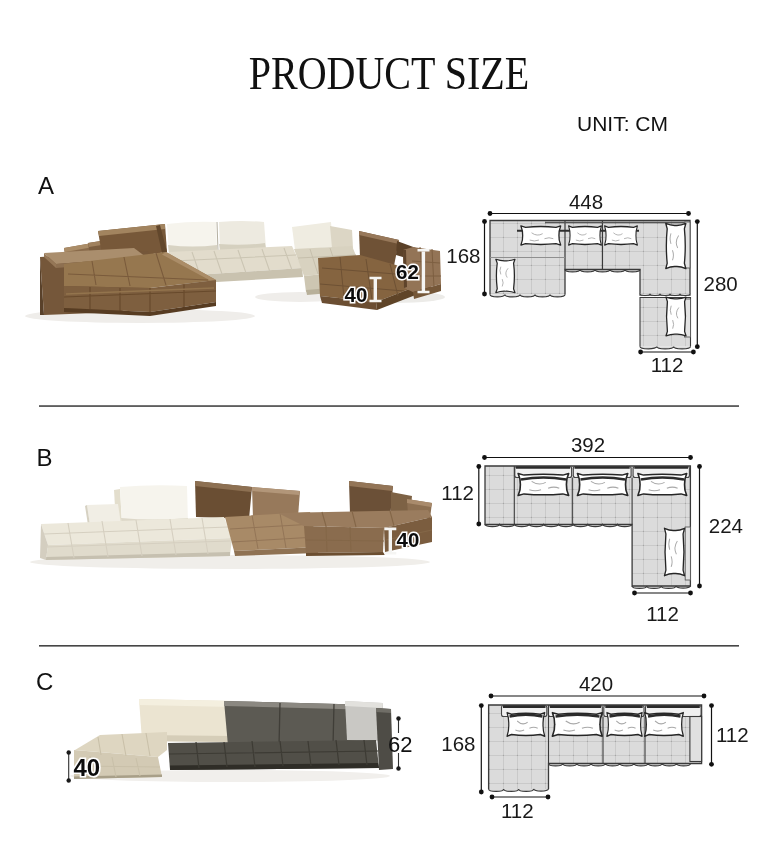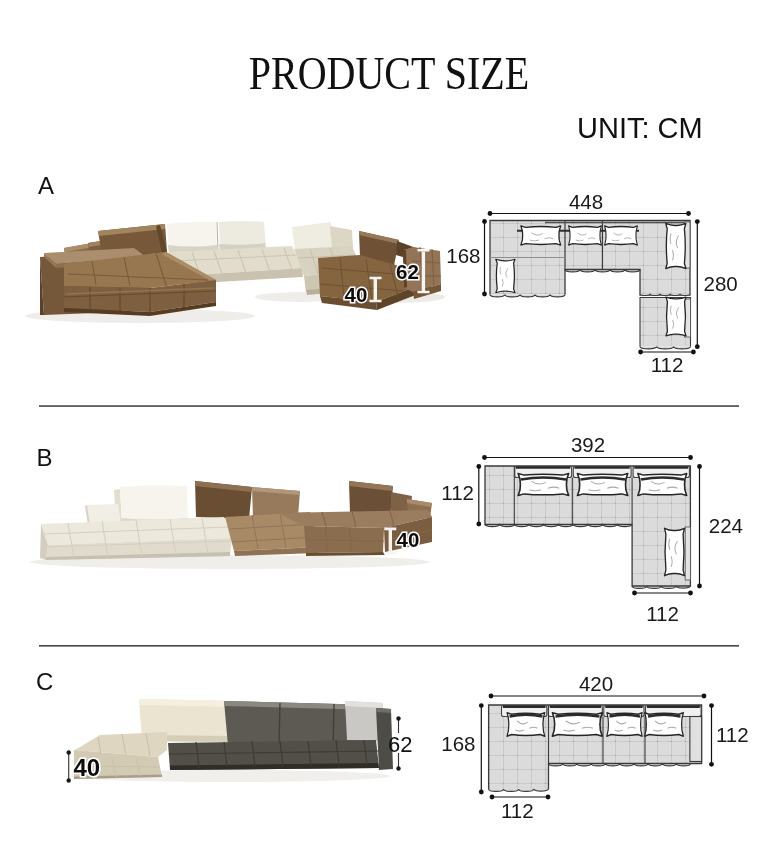--- a/index.html
+++ b/index.html
@@ -1,21 +1,21 @@
 <!DOCTYPE html>
 <html><head>
 <meta charset="utf-8">
 <style>
   html,body{margin:0;padding:0;background:#ffffff;}
   body{width:778px;height:860px;position:relative;overflow:hidden;
        font-family:"Liberation Sans", sans-serif;}
   #title{position:absolute;left:0;right:0;top:47px;text-align:center;
     font-family:"Liberation Serif", serif;font-size:46px;font-weight:400;
     color:#111;letter-spacing:0px;transform:scaleX(0.87);}
-  #unit{position:absolute;left:577px;top:112px;font-size:29px;color:#111;}
+  #unit{position:absolute;left:577px;top:112px;font-size:21px;color:#111;}
   .sec{position:absolute;font-size:24px;color:#111;}
   svg{position:absolute;left:0;top:0;}
 </style>
 </head>
 <body>
 <div id="title">PRODUCT SIZE</div>
 <div id="unit">UNIT: CM</div>
 <div class="sec" style="left:38px;top:172px;">A</div>
 <div class="sec" style="left:36.5px;top:444px;">B</div>
 <div class="sec" style="left:36px;top:668px;">C</div>

